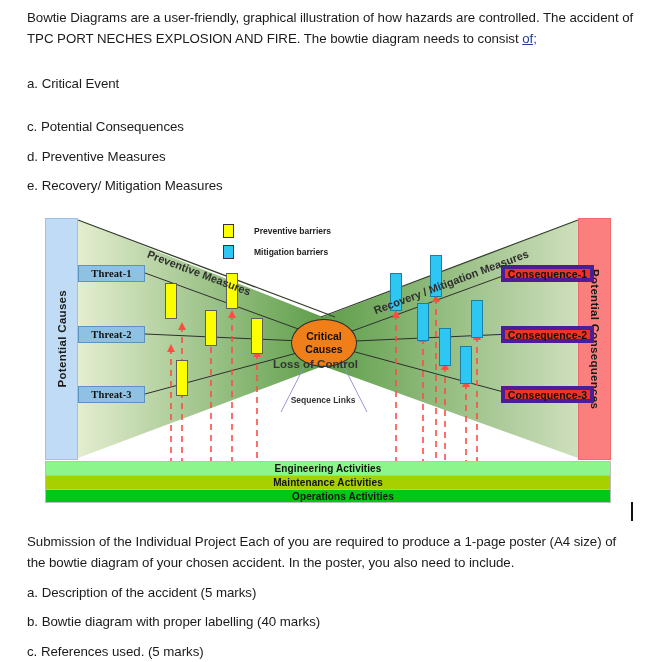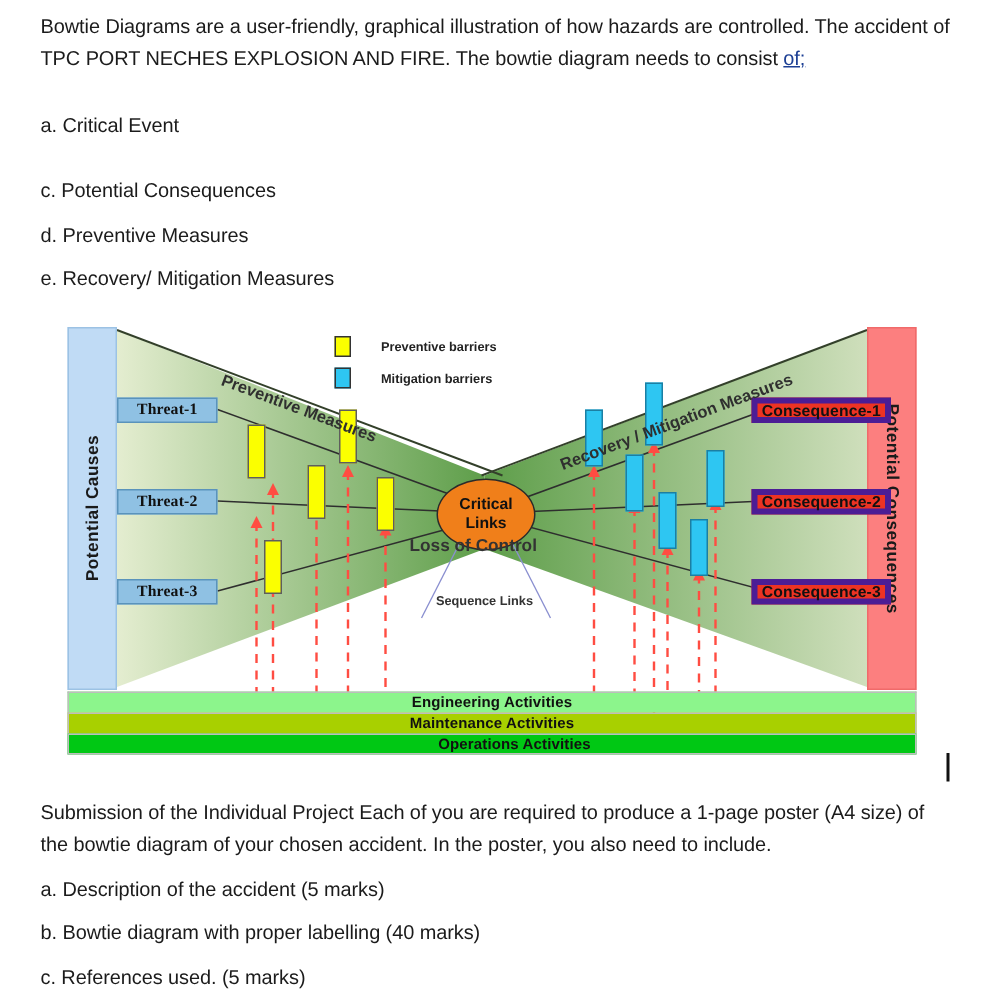--- a/index.html
+++ b/index.html
@@ -343,21 +343,21 @@
 
     <div class="barrier b-mit" style="left:345px; top:55px;  width:12px; height:38px;"></div>
     <div class="barrier b-mit" style="left:385px; top:37px;  width:12px; height:42px;"></div>
     <div class="barrier b-mit" style="left:372px; top:85px;  width:12px; height:38px;"></div>
     <div class="barrier b-mit" style="left:426px; top:82px;  width:12px; height:38px;"></div>
     <div class="barrier b-mit" style="left:394px; top:110px; width:12px; height:38px;"></div>
     <div class="barrier b-mit" style="left:415px; top:128px; width:12px; height:38px;"></div>
 
     <div class="critical">
       <div>Critical</div>
-      <div>Links</div>
+      <div>Causes</div>
     </div>
 
     <div class="axis-label lbl-prevent">Preventive Measures</div>
     <div class="axis-label lbl-recovery">Recovery / Mitigation Measures</div>
     <div class="axis-label lbl-loss">Loss of Control</div>
     <div class="axis-label lbl-seq">Sequence Links</div>
 
     <div class="activities">
       <div class="act-bar act-eng">Engineering Activities</div>
       <div class="act-bar act-mnt">Maintenance Activities</div>

